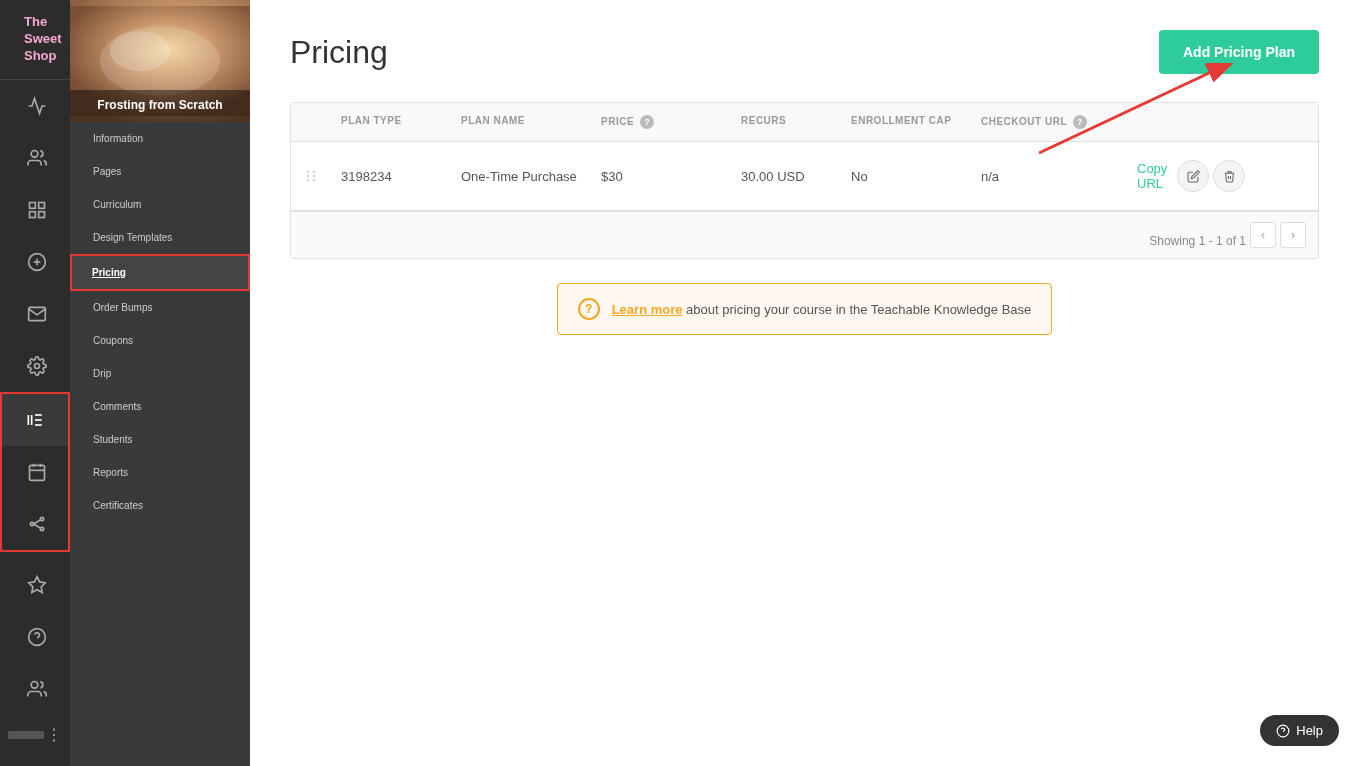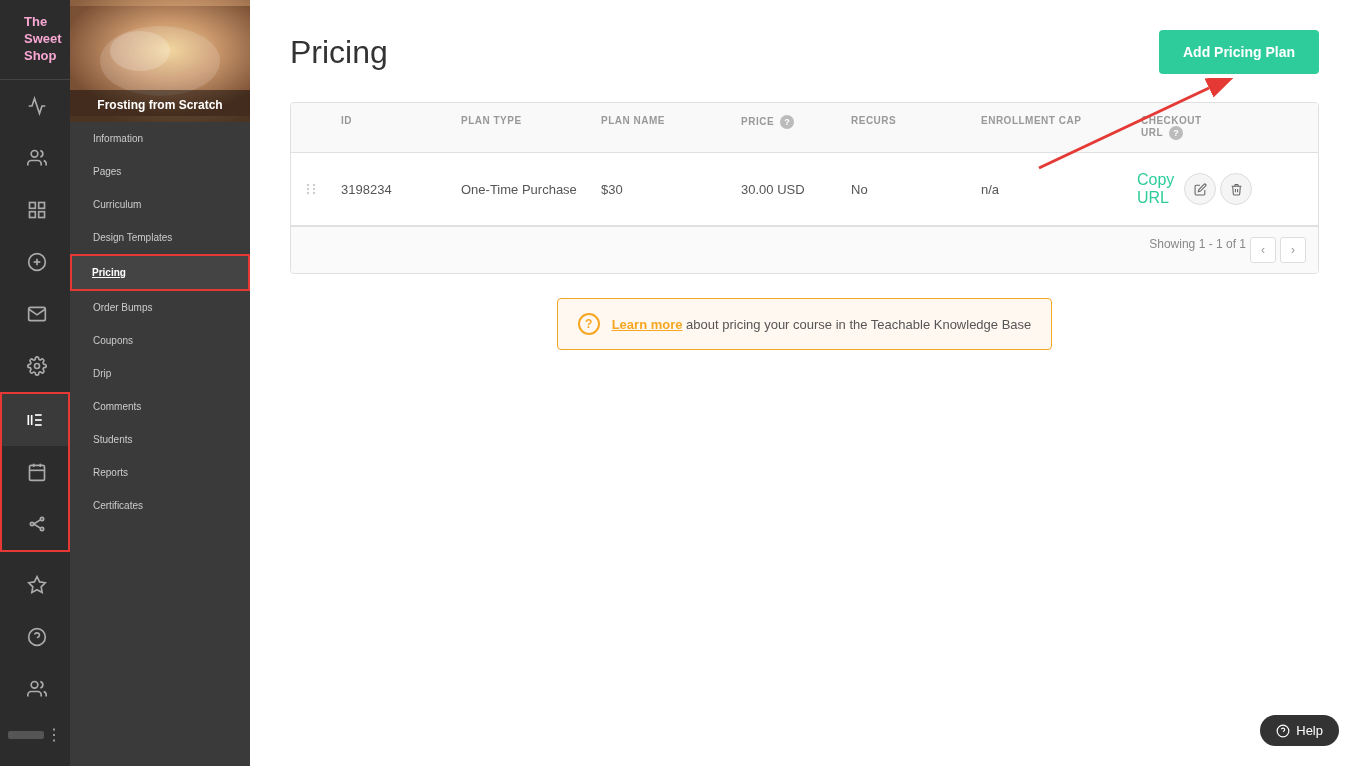--- a/index.html
+++ b/index.html
@@ -187,21 +187,21 @@
       color: #ccc;
       font-size: 14px;
       cursor: grab;
       display: flex;
       align-items: center;
       justify-content: center;
       padding: 18px 6px;
     }
     .copy-url-link {
       color: #2ecc9a;
-      font-size: 16px;
+      font-size: 13px;
       cursor: pointer;
       text-decoration: none;
     }
     .action-btn {
       width: 32px;
       height: 32px;
       border-radius: 50%;
       border: 1px solid #ddd;
       background: #f5f5f5;
       display: inline-flex;
@@ -213,21 +213,21 @@
       font-size: 13px;
     }
     .action-cell {
       display: flex;
       align-items: center;
       padding: 18px 6px;
     }
     .pagination-row {
       display: flex;
       justify-content: flex-end;
-      align-items: flex-start;
+      align-items: flex-end;
       padding: 10px 12px;
       font-size: 12px;
       color: #888;
       background: #fafafa;
       border-top: 1px solid #e0e0e0;
     }
     .pagination-btn {
       width: 26px;
       height: 26px;
       border: 1px solid #ddd;
@@ -445,21 +445,20 @@
 
 <div class="main-content" style="position: relative;">
   <div class="main-header">
     <h1 class="main-title">Pricing</h1>
     <button class="add-btn">Add Pricing Plan</button>
   </div>
 
   <div class="pricing-table">
     <div class="table-header">
       <div class="th"></div>
-      <div class="th">ID</div>
       <div class="th">PLAN TYPE</div>
       <div class="th">PLAN NAME</div>
       <div class="th">PRICE <span class="info-icon">?</span></div>
       <div class="th">RECURS</div>
       <div class="th">ENROLLMENT CAP</div>
       <div class="th" style="grid-column: span 1;">CHECKOUT URL <span class="info-icon">?</span></div>
     </div>
 
     <div class="table-row">
       <div class="drag-handle">

